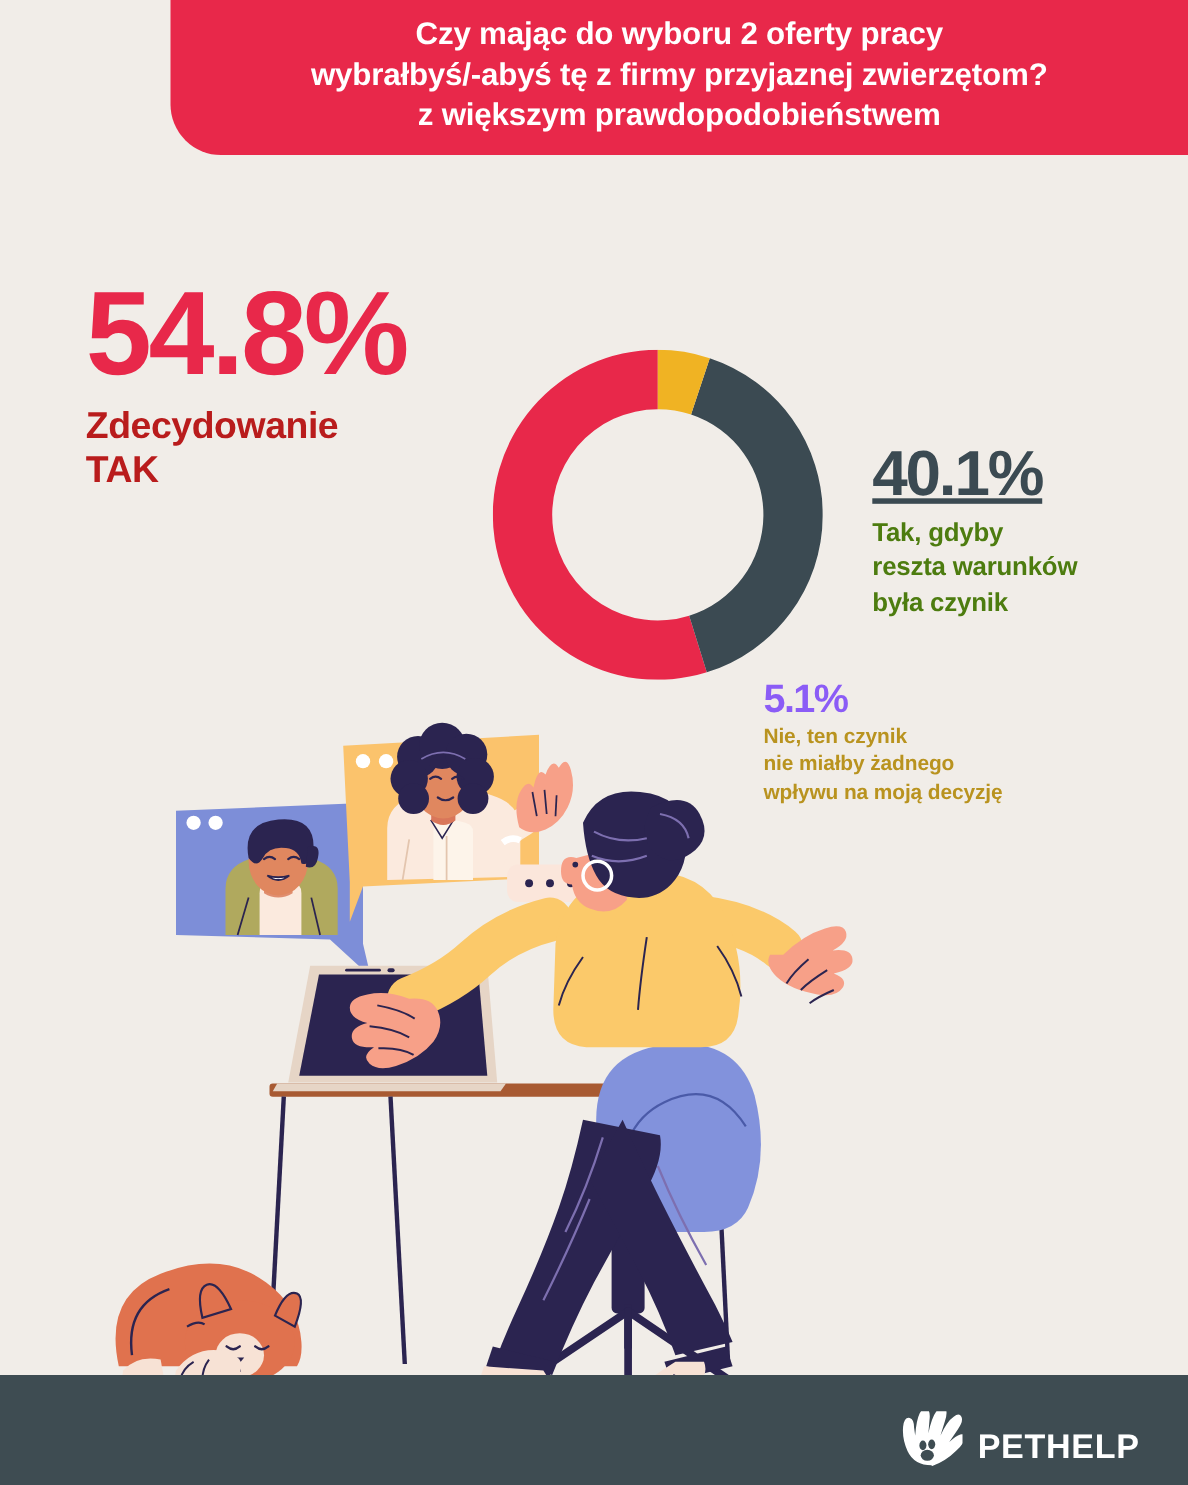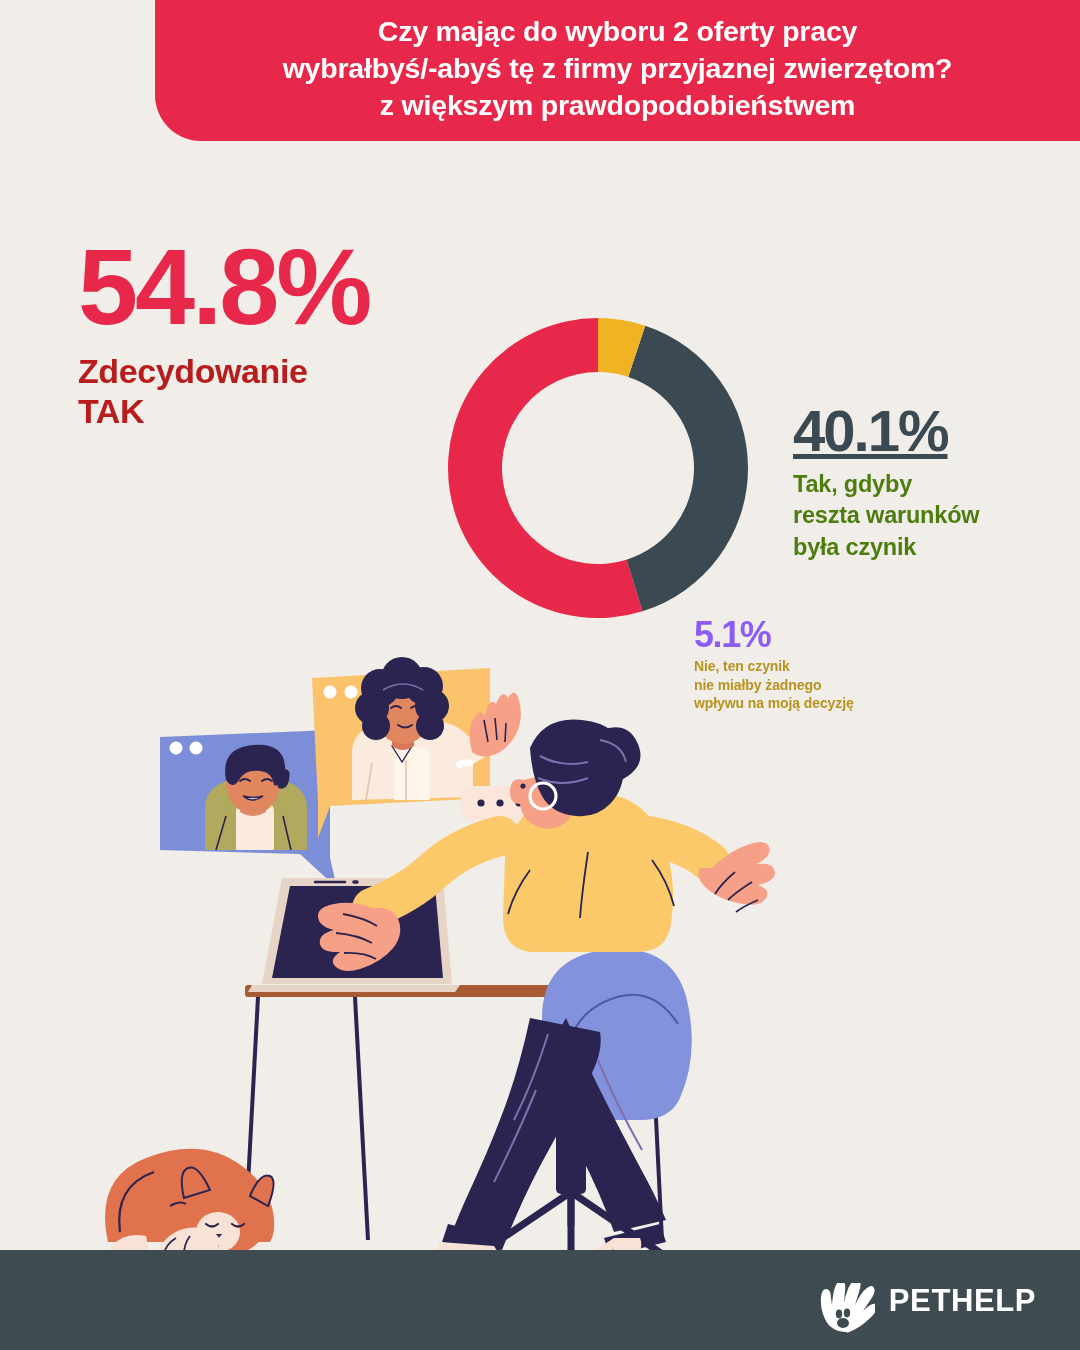--- a/index.html
+++ b/index.html
@@ -27,21 +27,21 @@
     text-align:center;
     letter-spacing:-0.2px;
     padding:0 22px 4px 22px;
     width:100%;
   }
   .header-text b{ font-weight:800; }
   .header-line{ display:block; }
 
   
   .stat-left{
-    position:absolute; left:78px; top:236px; width:400px;
+    position:absolute; left:78px; top:252px; width:400px;
   }
   .stat-left .big{
     color:#e8284a;
     font-size:108px;
     font-weight:800;
     line-height:0.95;
     letter-spacing:-3px;
   }
   .stat-left .sub{
     color:#b91c1c;
@@ -82,38 +82,38 @@
   }
   .stat-gold .big{
     color:#8b5cf6;
     font-size:36px;
     font-weight:800;
     line-height:1.0;
     letter-spacing:-1.4px;
   }
   .stat-gold .sub{
     color:#b9931f;
-    font-size:14px;
+    font-size:19px;
     font-weight:700;
     line-height:1.33;
     margin-top:4px;
     letter-spacing:-0.1px;
   }
 
   
   .illustration{ position:absolute; left:0; top:620px; width:1080px; height:660px; }
 
   
   .footer-bar{
     position:absolute; left:0; top:1250px; width:1080px; height:100px;
     background:#3e4c52;
   }
   .brand{
     position:absolute; right:44px; top:1283px;
-    display:flex; align-items:flex-start; gap:14px;
+    display:flex; align-items:flex-end; gap:14px;
   }
   .brand-name{
     color:#ffffff; font-size:31px; font-weight:800; letter-spacing:0.6px;
   }
 </style>
 </head>
 <body>
 
 <div id="stage">
 

